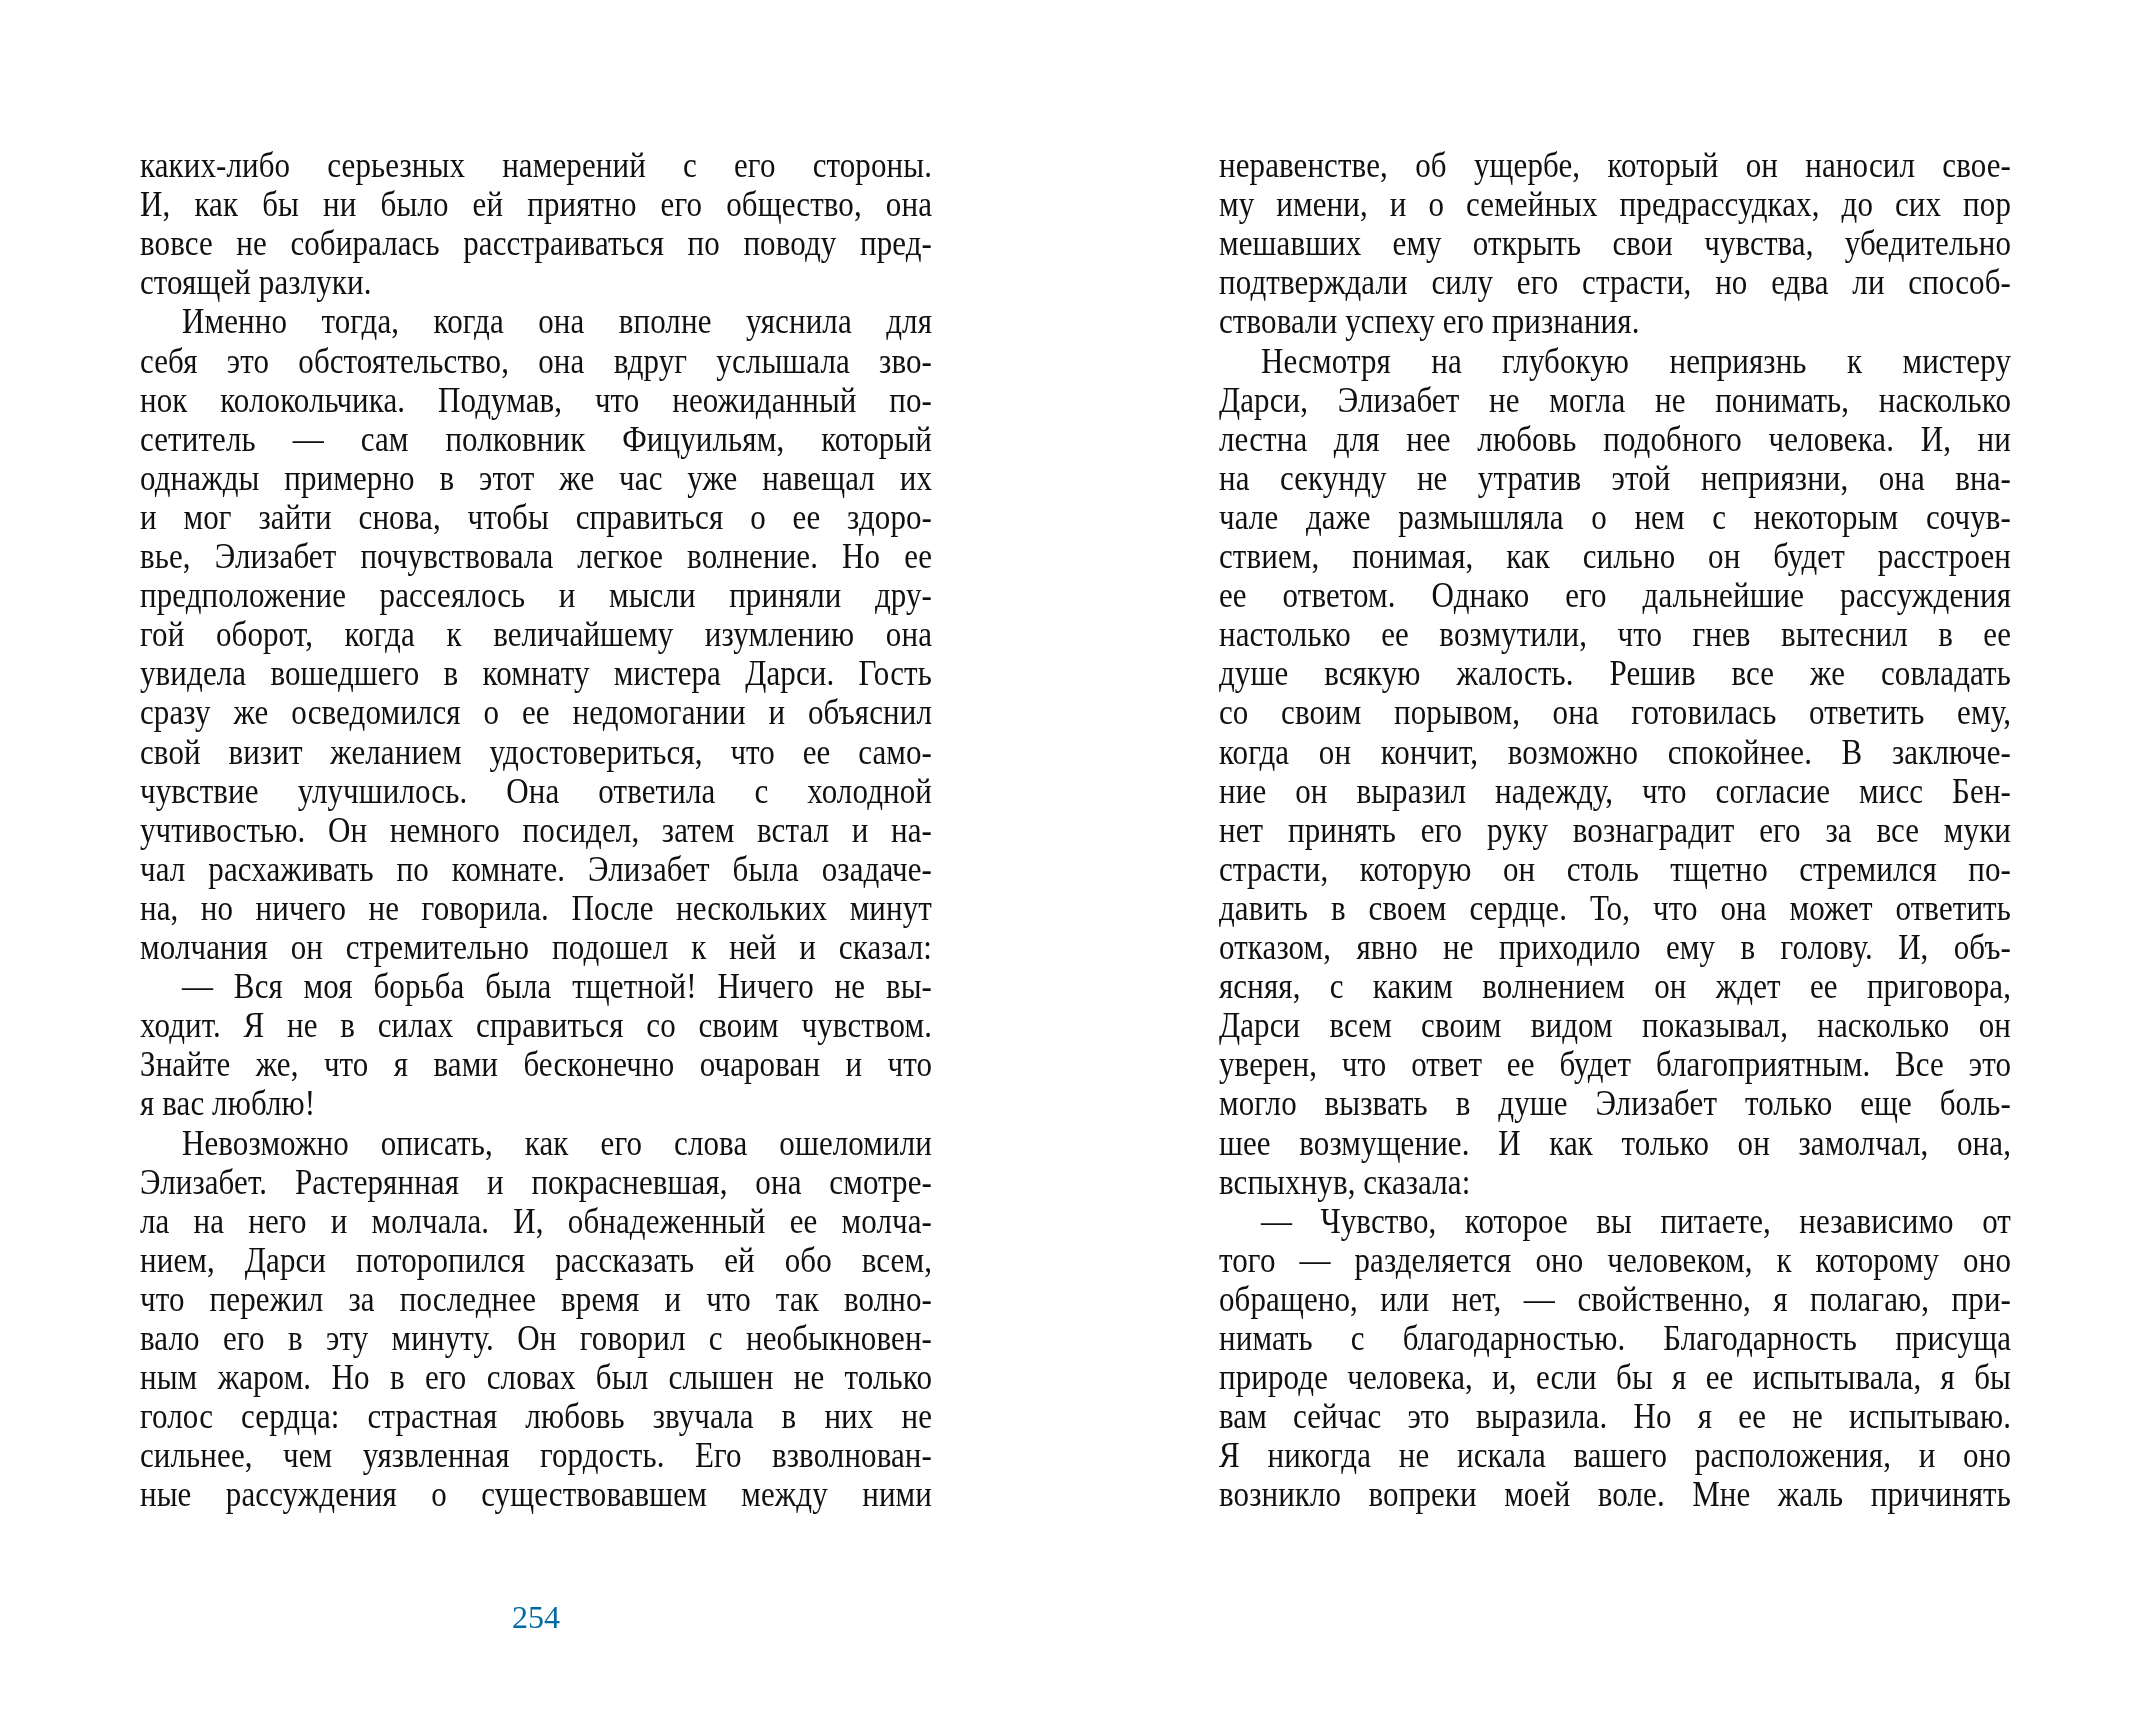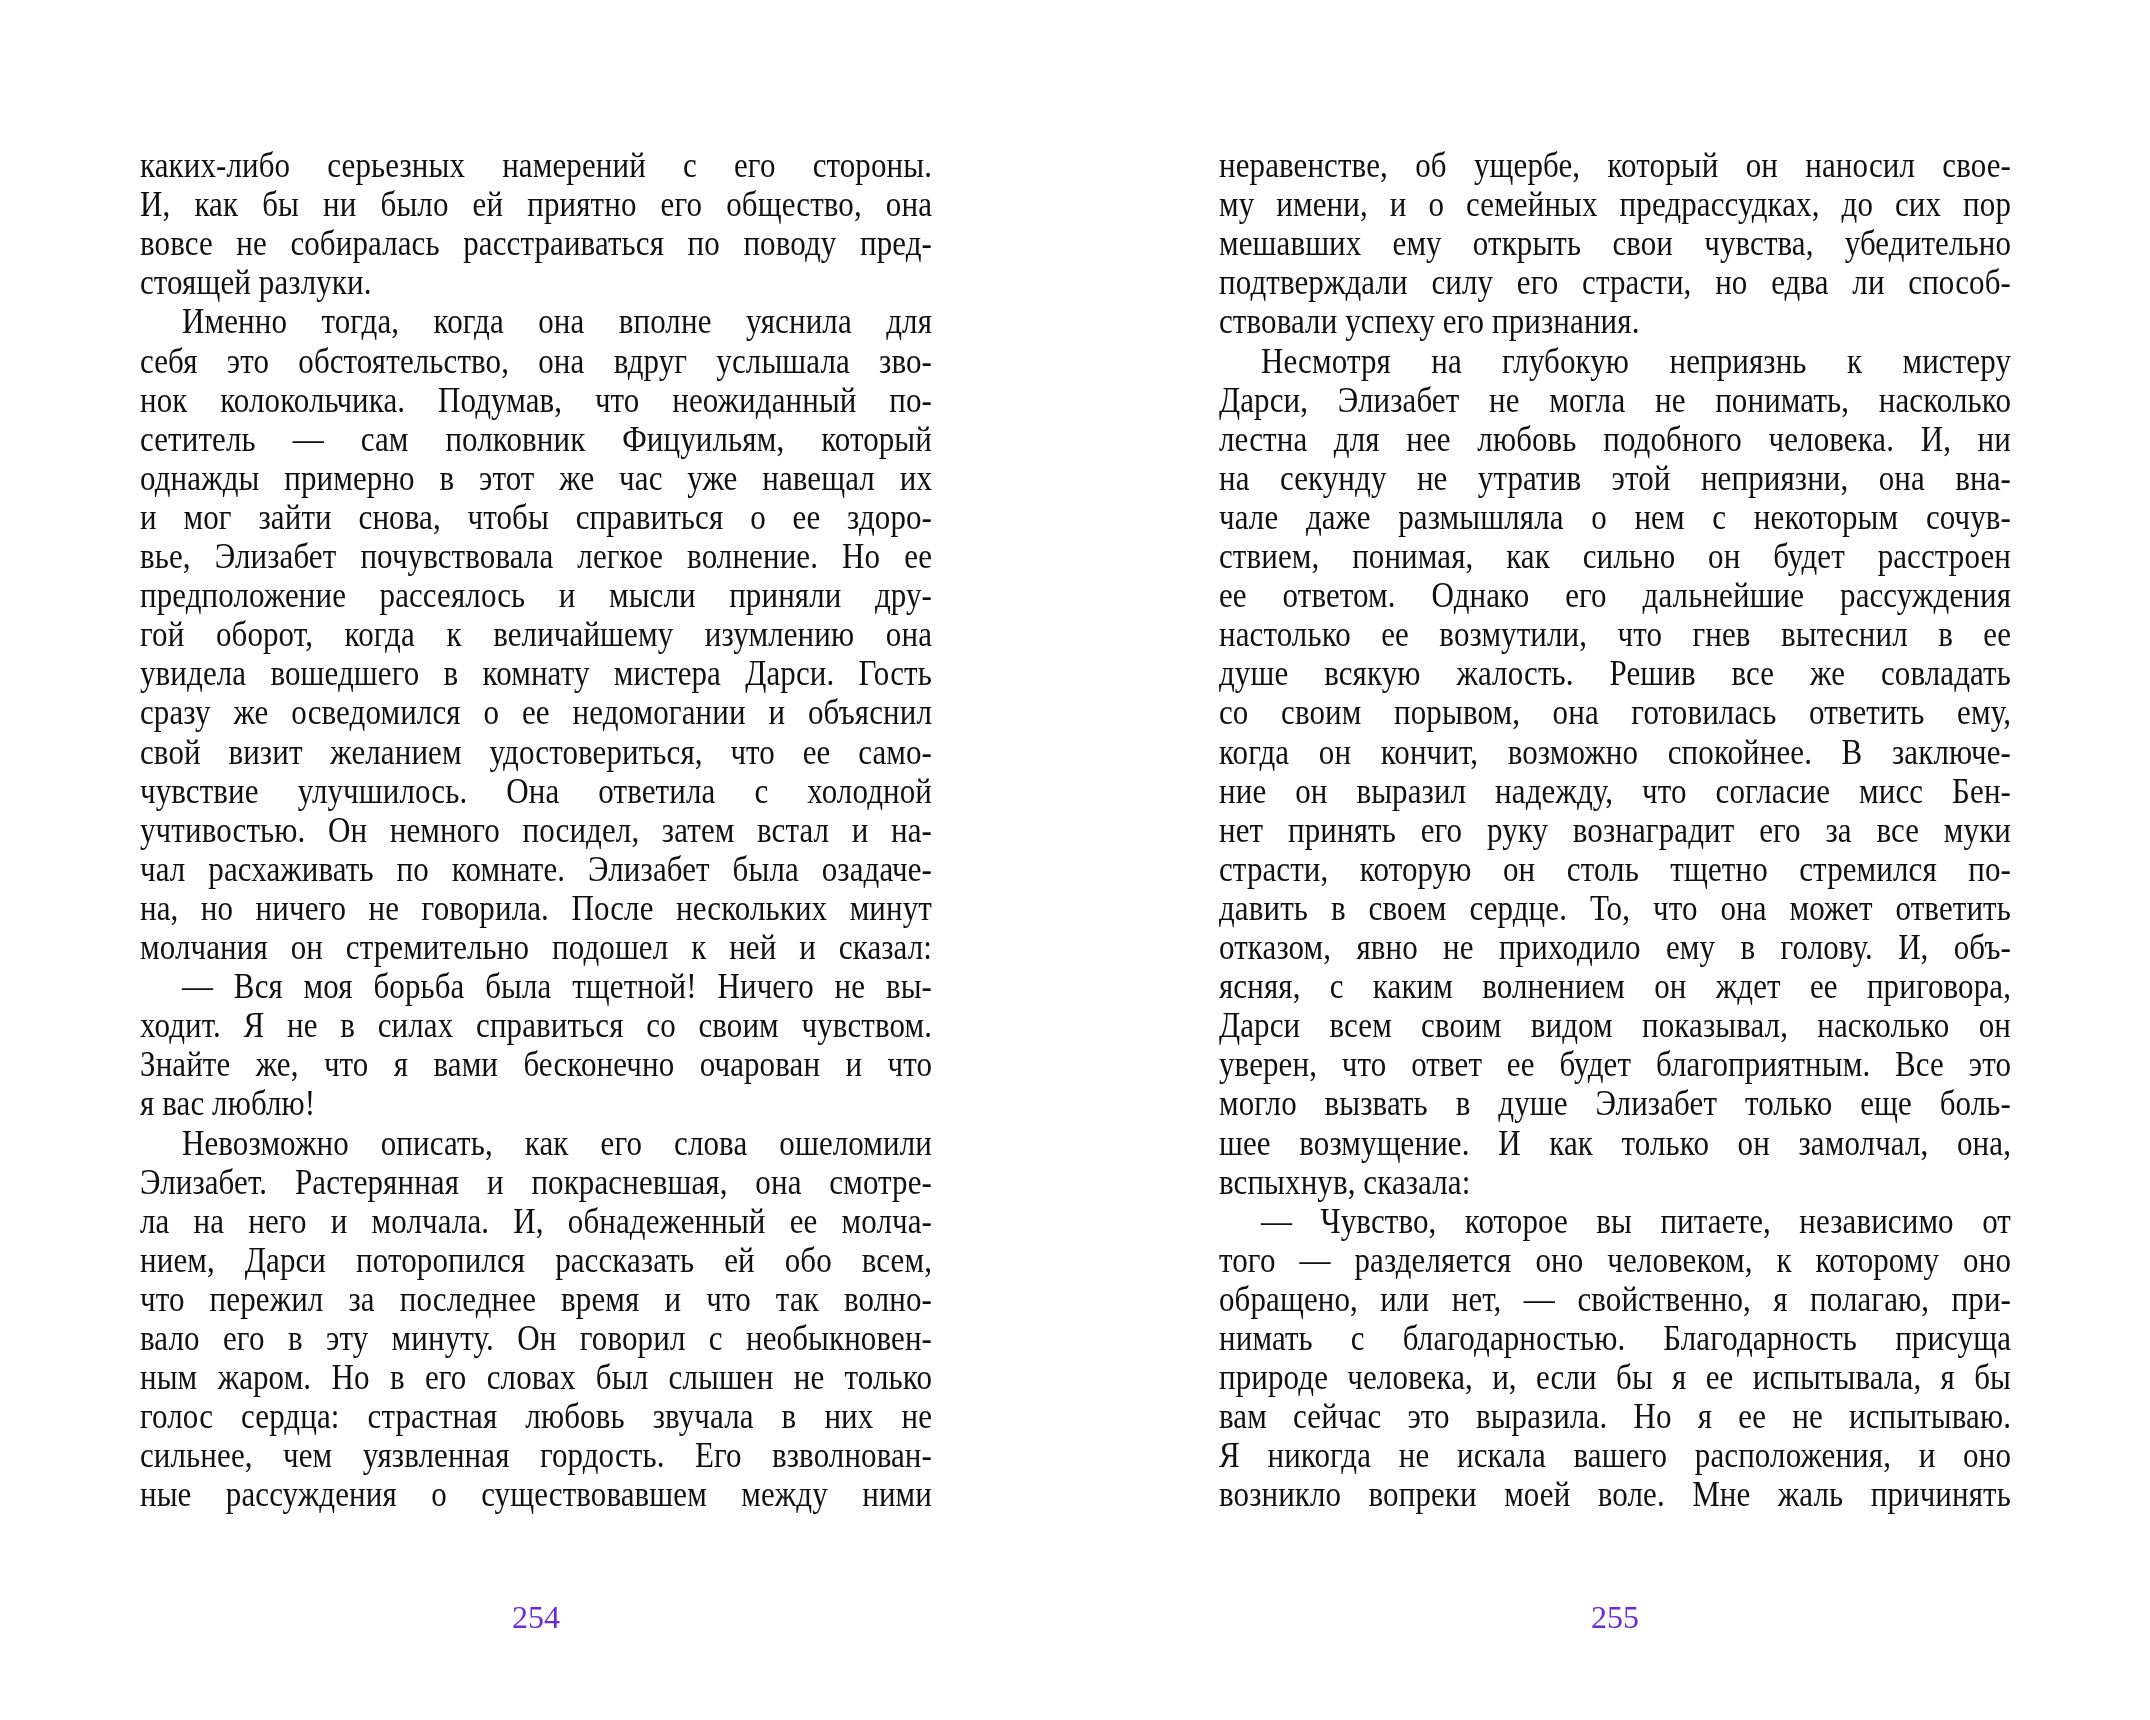--- a/index.html
+++ b/index.html
@@ -45,21 +45,21 @@
   .line.ind {
     text-indent: 42px;
   }
   .pagenum {
     position: absolute;
     top: 1599px;
     width: 792px;
     text-align: center;
     font-size: 32px;
     line-height: 36px;
-    color: #6d28d9;
+    color: #0369a1;
   }
   .pagenum.left  { left: 140px;  }
   .pagenum.right { left: 1219px; }
 </style>
 </head>
 <body>
 
 <div class="spread">
 
   <section class="page-col left">
@@ -133,16 +133,15 @@
       <div class="line">обращено, или нет, — свойственно, я полагаю, при-</div>
       <div class="line">нимать с благодарностью. Благодарность присуща</div>
       <div class="line">природе человека, и, если бы я ее испытывала, я бы</div>
       <div class="line">вам сейчас это выразила. Но я ее не испытываю.</div>
       <div class="line">Я никогда не искала вашего расположения, и оно</div>
       <div class="line">возникло вопреки моей воле. Мне жаль причинять</div>
     </section>
 
   <div class="pagenum left">254</div>
 
-  <div class="pagenum right">255</div>
 
 </div>
 
 
 </body></html>

